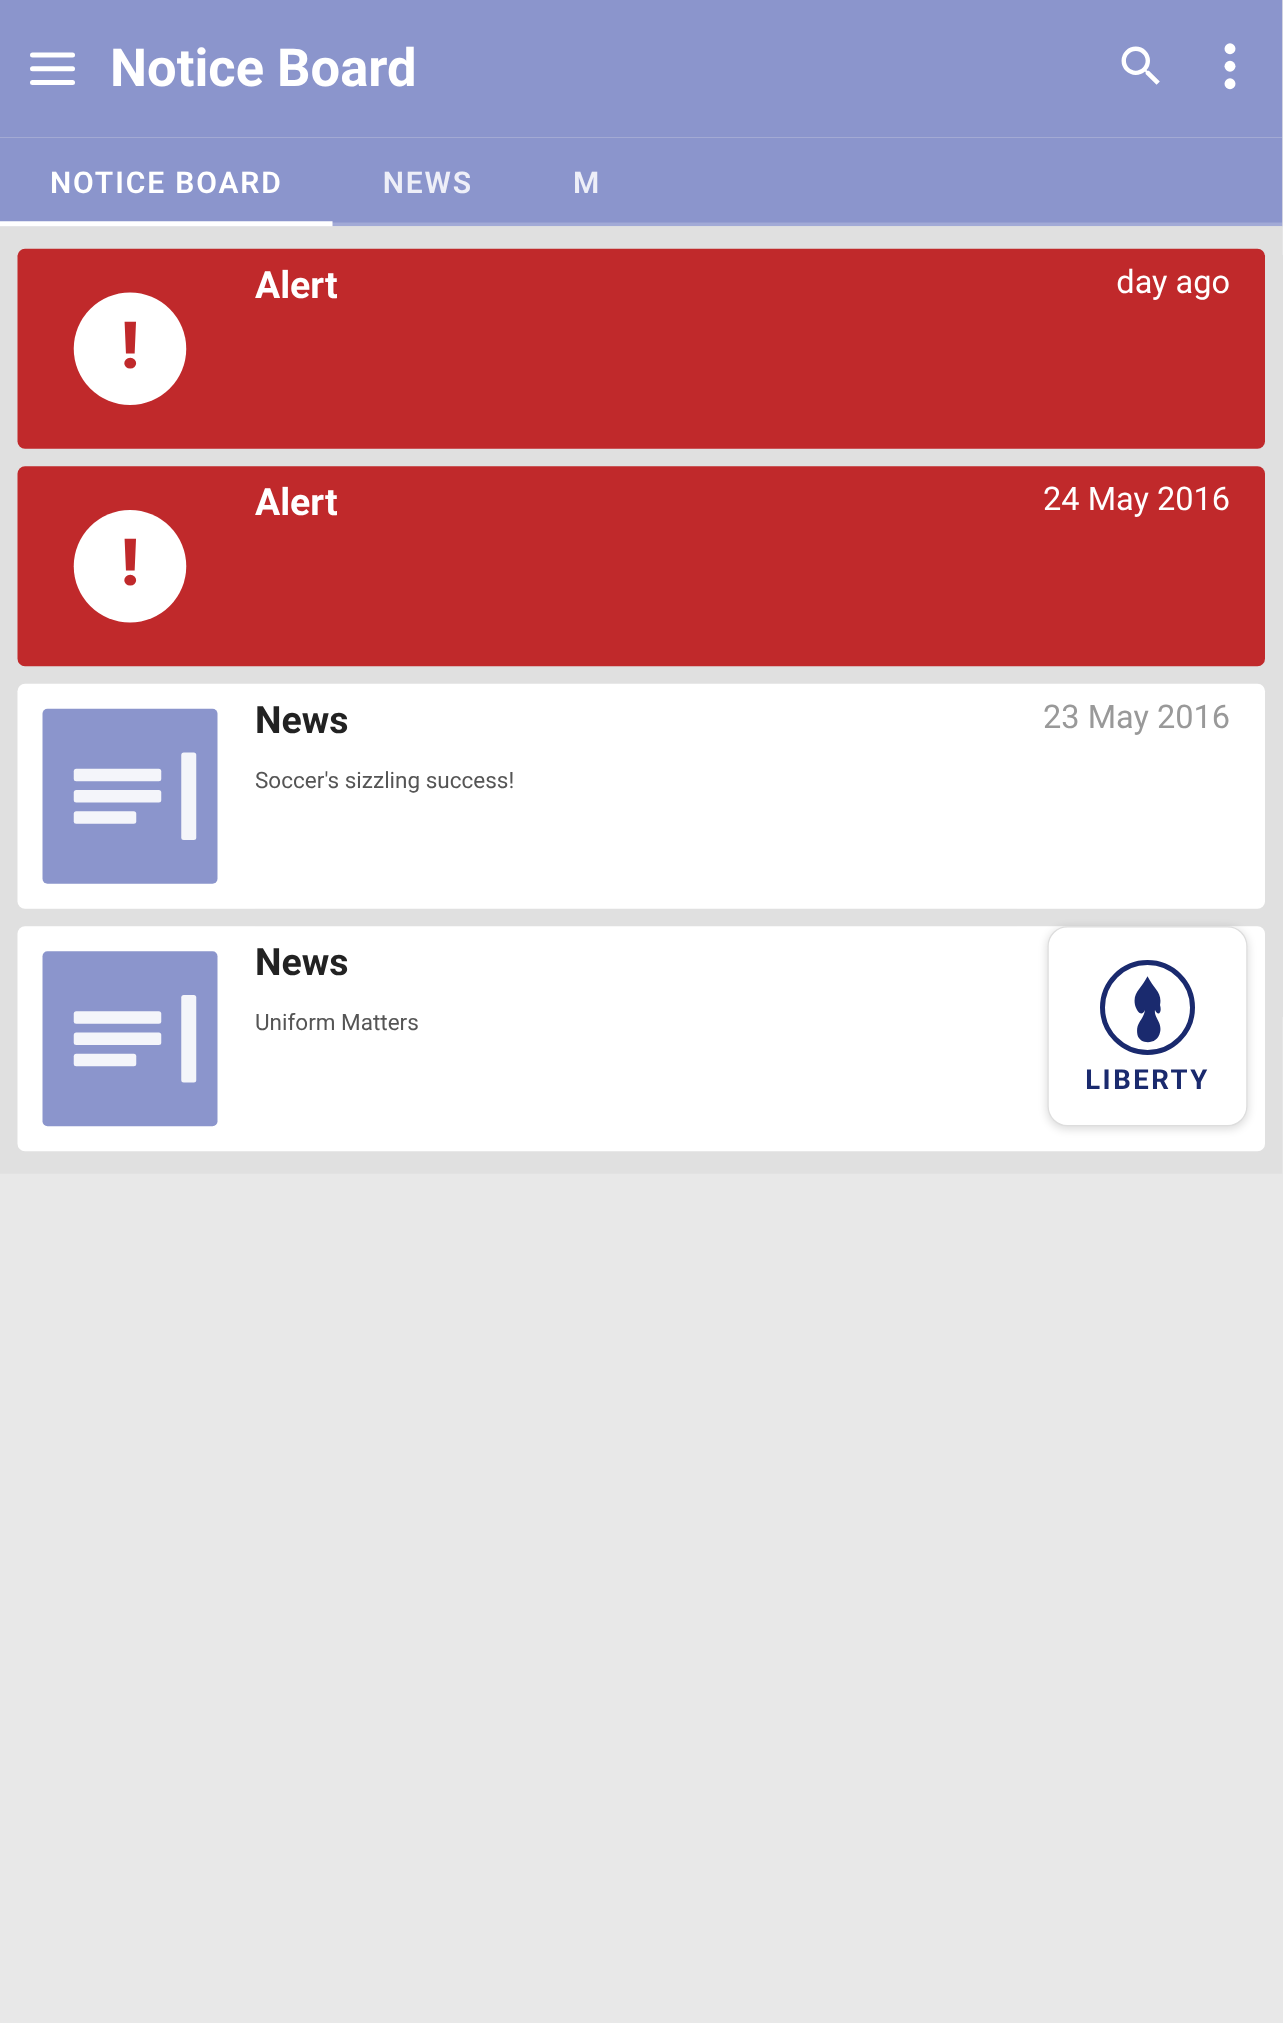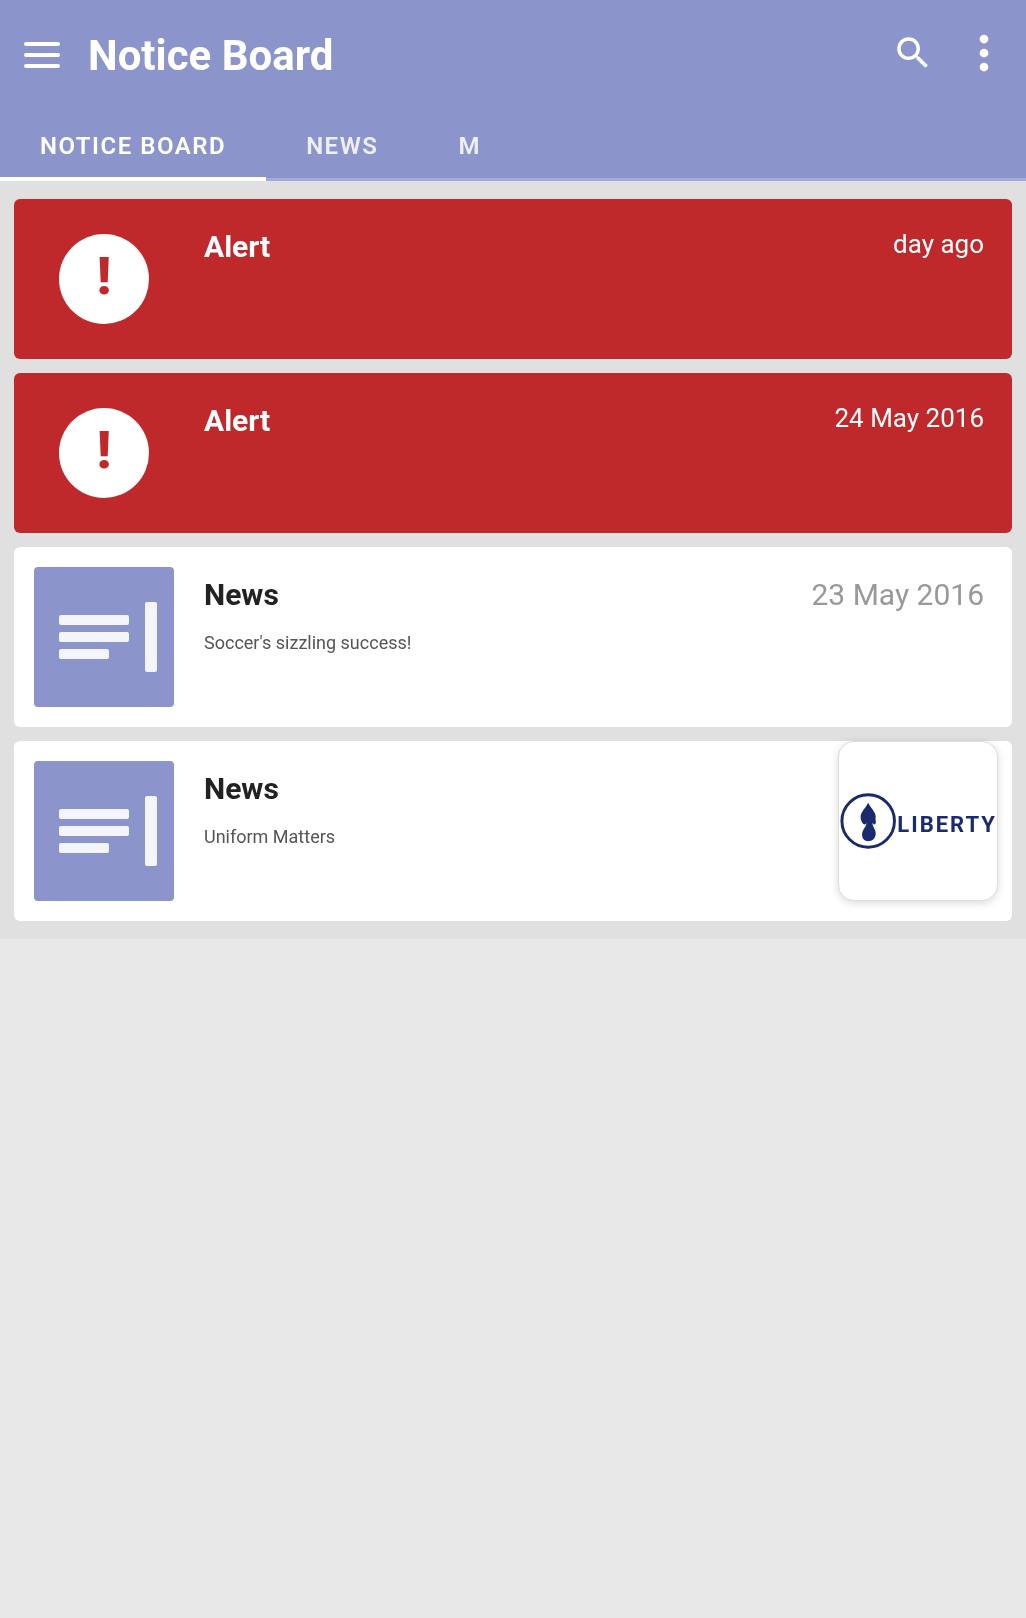--- a/index.html
+++ b/index.html
@@ -153,21 +153,21 @@
       width: 90px;
       height: 70px;
       display: flex;
       flex-direction: column;
       justify-content: center;
       gap: 7px;
     }
 
     .card-body {
       flex: 1;
-      padding: 30px 28px 22px 10px;
+      padding: 12px 28px 22px 10px;
       display: flex;
       flex-direction: column;
       justify-content: flex-start;
     }
 
     .card-header-row {
       display: flex;
       justify-content: space-between;
       align-items: flex-start;
       margin-bottom: 12px;
@@ -182,21 +182,21 @@
       font-size: 30px;
       font-weight: bold;
     }
     .card-date-alert {
       color: white;
       font-size: 26px;
       font-weight: 400;
     }
     .card-date-news {
       color: #999;
-      font-size: 30px;
+      font-size: 26px;
     }
     .card-text-alert {
       color: white;
       font-size: 26px;
       font-weight: 600;
       letter-spacing: 0.5px;
       line-height: 1.45;
       text-transform: uppercase;
     }
     .card-text-news {
@@ -209,21 +209,21 @@
     .liberty-overlay {
       position: absolute;
       right: 14px;
       bottom: 20px;
       width: 160px;
       height: 160px;
       background: white;
       border-radius: 16px;
       border: 1px solid #ddd;
       display: flex;
-      flex-direction: row;
+      flex-direction: column;
       align-items: center;
       justify-content: center;
       box-shadow: 0 2px 8px rgba(0,0,0,0.15);
       z-index: 10;
     }
     .liberty-flame {
       width: 80px;
       height: 80px;
     }
     .liberty-text {

